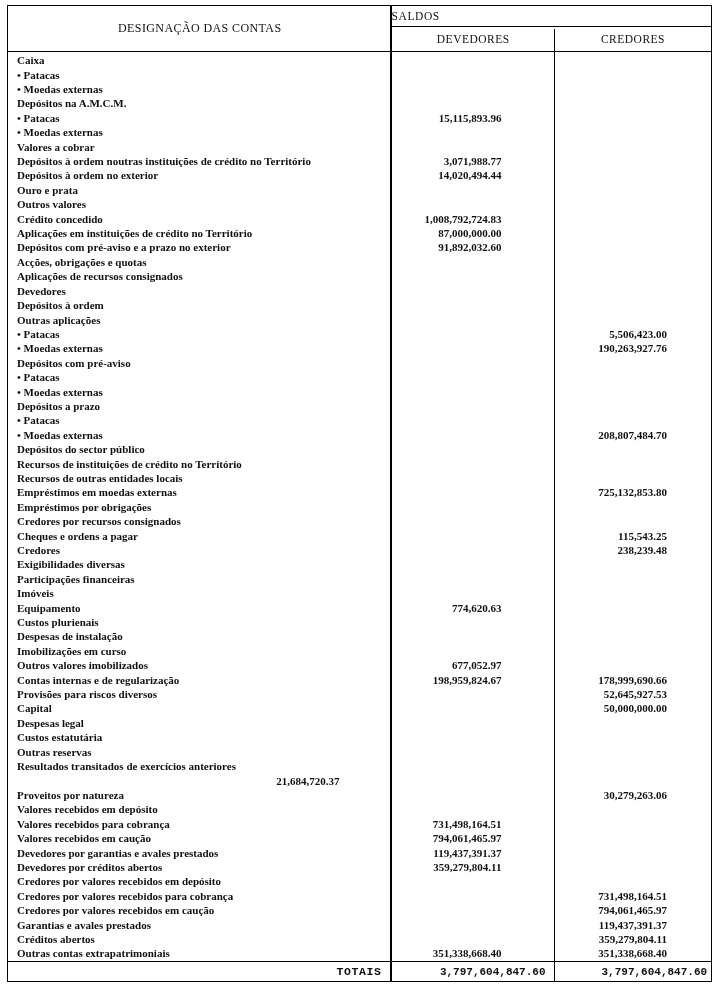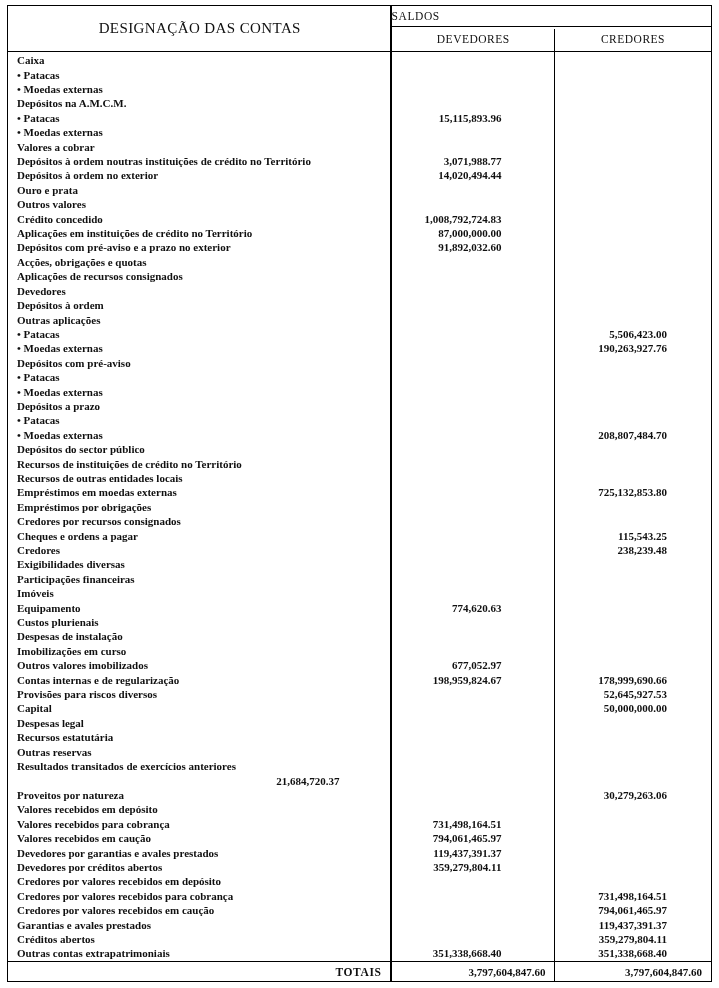--- a/index.html
+++ b/index.html
@@ -30,21 +30,21 @@
   }
   
   .header {
     flex: 0 0 46px;
     display: grid;
     grid-template-columns: 383.5px 1fr;
     border-bottom: 1.5px solid #000;
   }
   .h-designacao {
     display: flex; align-items: center; justify-content: center;
-    font-size: 15px; letter-spacing: 0.4px;
+    font-size: 12px; letter-spacing: 0.4px;
   }
   .h-right { display: flex; flex-direction: column; }
   .h-saldos {
     flex: 0 0 21px;
     border-bottom: 1.5px solid #000;
     line-height: 20px;
     font-size: 11.5px; letter-spacing: 0.6px;
   }
   .h-sub { flex: 1; display: grid; grid-template-columns: 163.5px 1fr; }
   .h-dev, .h-cre {
@@ -72,20 +72,21 @@
   .cell.dev { padding-right: 52px; }
   .cell.cre { padding-right: 44px; }
   
   .totals {
     flex: 0 0 20px;
     display: grid;
     grid-template-columns: 383.5px 162px 1fr;
     border-top: 1.5px solid #000;
     font-weight: bold;
     align-items: center;
+    font-family: Liberation Mono, monospace;
   }
   .t-label {
     text-align: right; padding-right: 10px;
     font-size: 11.5px; letter-spacing: 0.6px;
   }
   .t-num { text-align: right; font-size: 11px; padding-left: 48px; }
   .t-dev { padding-right: 8px; }
   .t-cre { padding-right: 9px; }
 </style>
 </head>
@@ -384,21 +385,21 @@
     <div class="cell num cre">50,000,000.00</div>
   </div>
 
   <div class="row">
     <div class="cell name">Despesas legal</div>
     <div class="cell num dev"></div>
     <div class="cell num cre"></div>
   </div>
 
   <div class="row">
-    <div class="cell name">Recursos estatutária</div>
+    <div class="cell name">Custos estatutária</div>
     <div class="cell num dev"></div>
     <div class="cell num cre"></div>
   </div>
 
   <div class="row">
     <div class="cell name">Outras reservas</div>
     <div class="cell num dev"></div>
     <div class="cell num cre"></div>
   </div>
 

